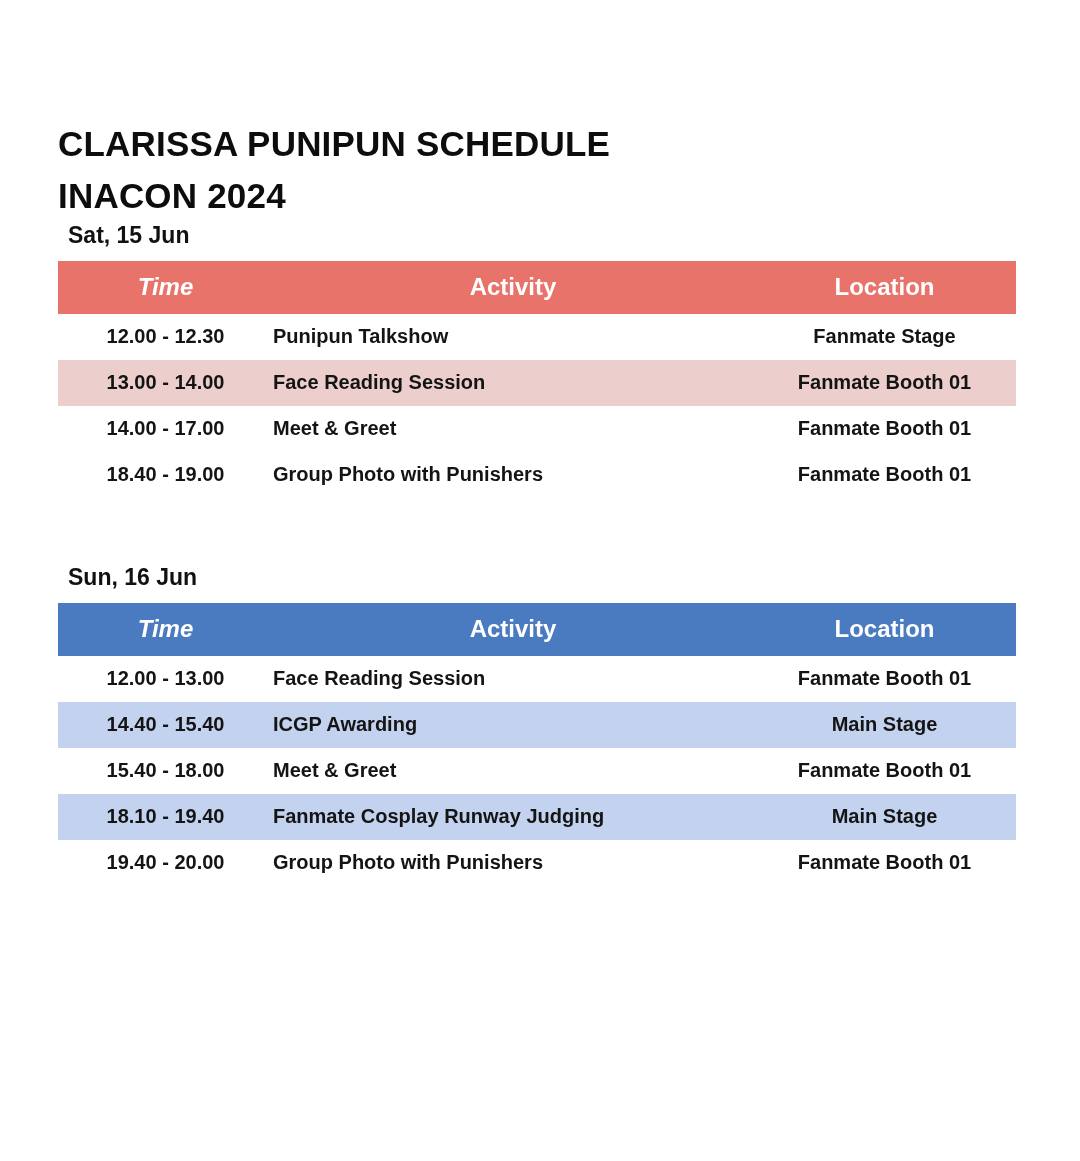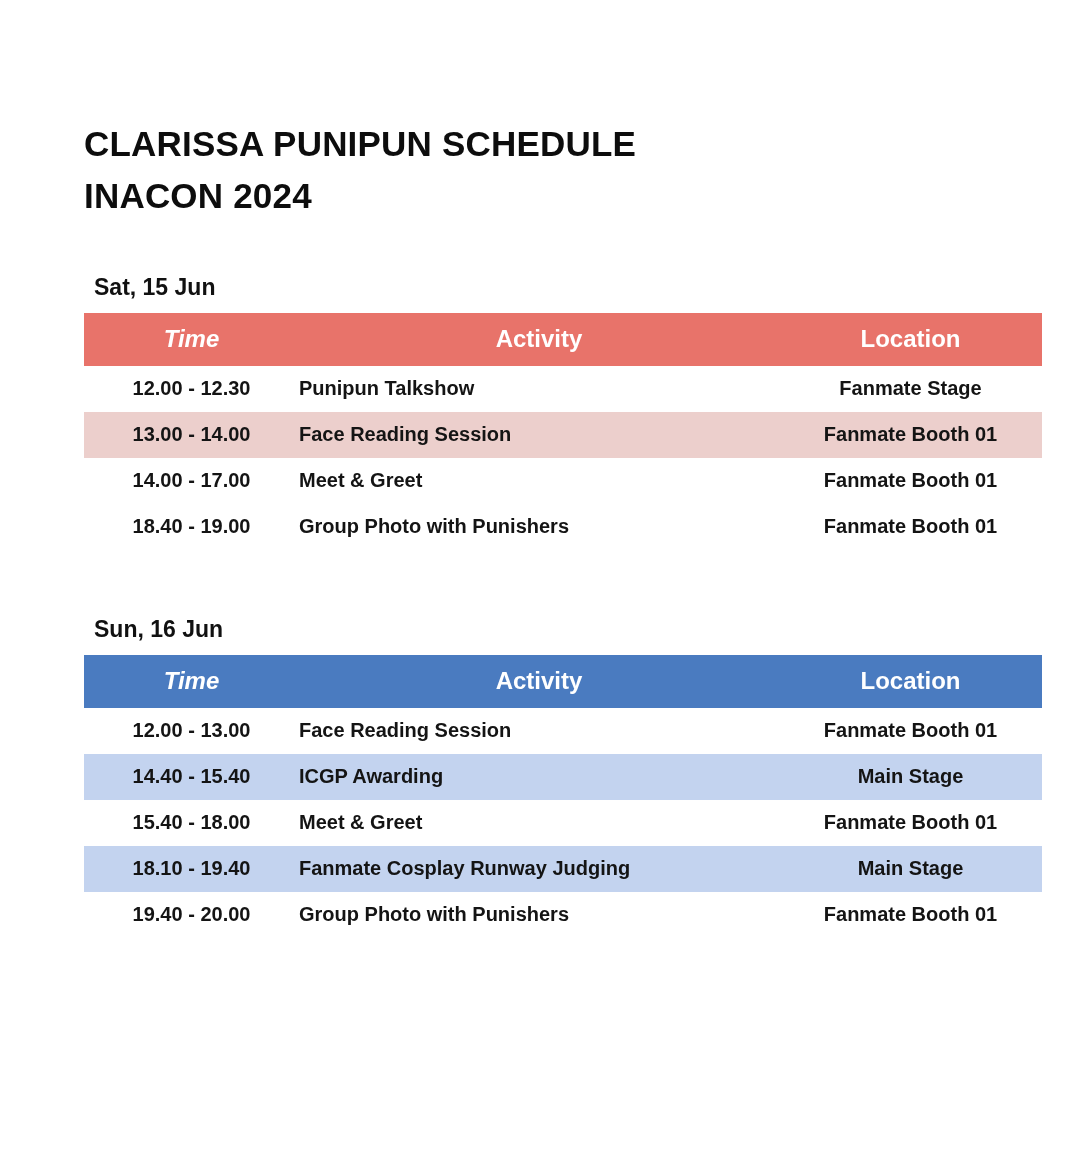--- a/index.html
+++ b/index.html
@@ -12,34 +12,33 @@
     background: #ffffff;
     font-family: "Liberation Sans", sans-serif;
     color: #111111;
     overflow: hidden;
   }
   .page {
     position: relative;
     width: 1080px;
     height: 1161px;
     box-sizing: border-box;
-    padding: 0 84px;
+    padding: 0 58px;
   }
   .title-block {
     padding-top: 118px;
   }
   .title-line {
     font-size: 35px;
     font-weight: 700;
     letter-spacing: 0.2px;
     line-height: 1.48;
     color: #0d0d0d;
   }
   .day-block {
-    margin-top: 52px;
   }
   .day-block.second {
     margin-top: 66px;
   }
   .day-label {
     font-size: 23px;
     font-weight: 700;
     color: #111111;
     margin-left: 10px;
     margin-bottom: 12px;

